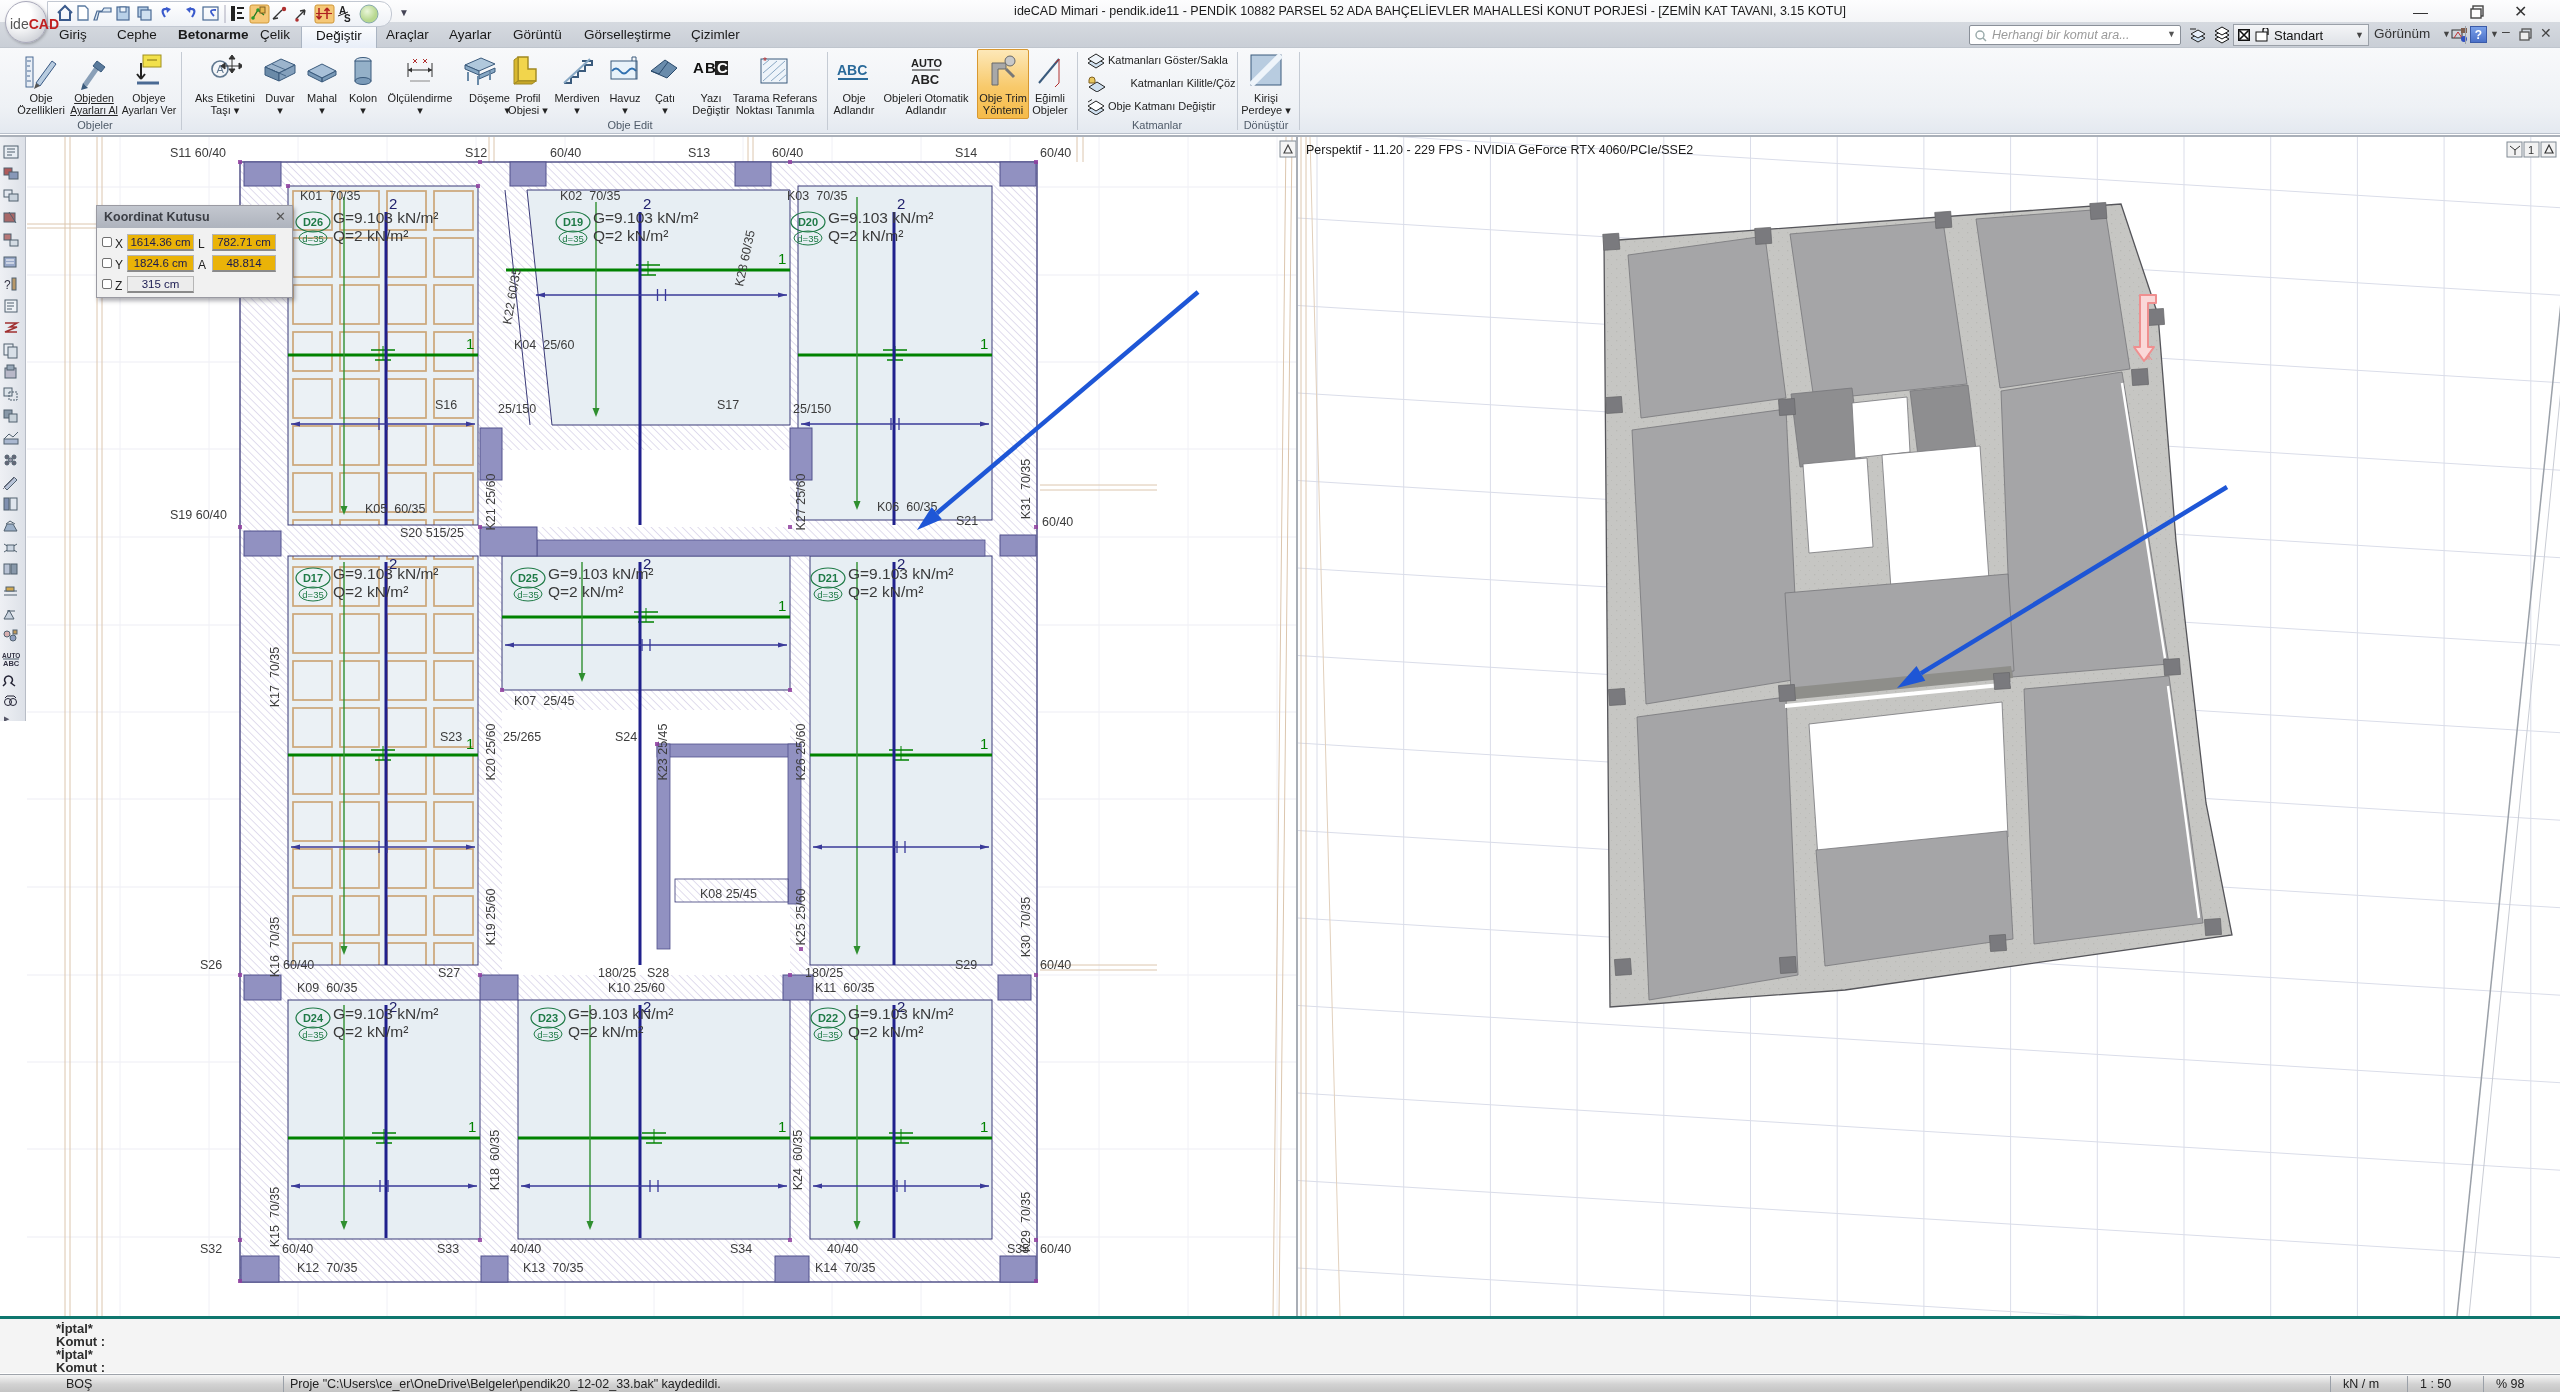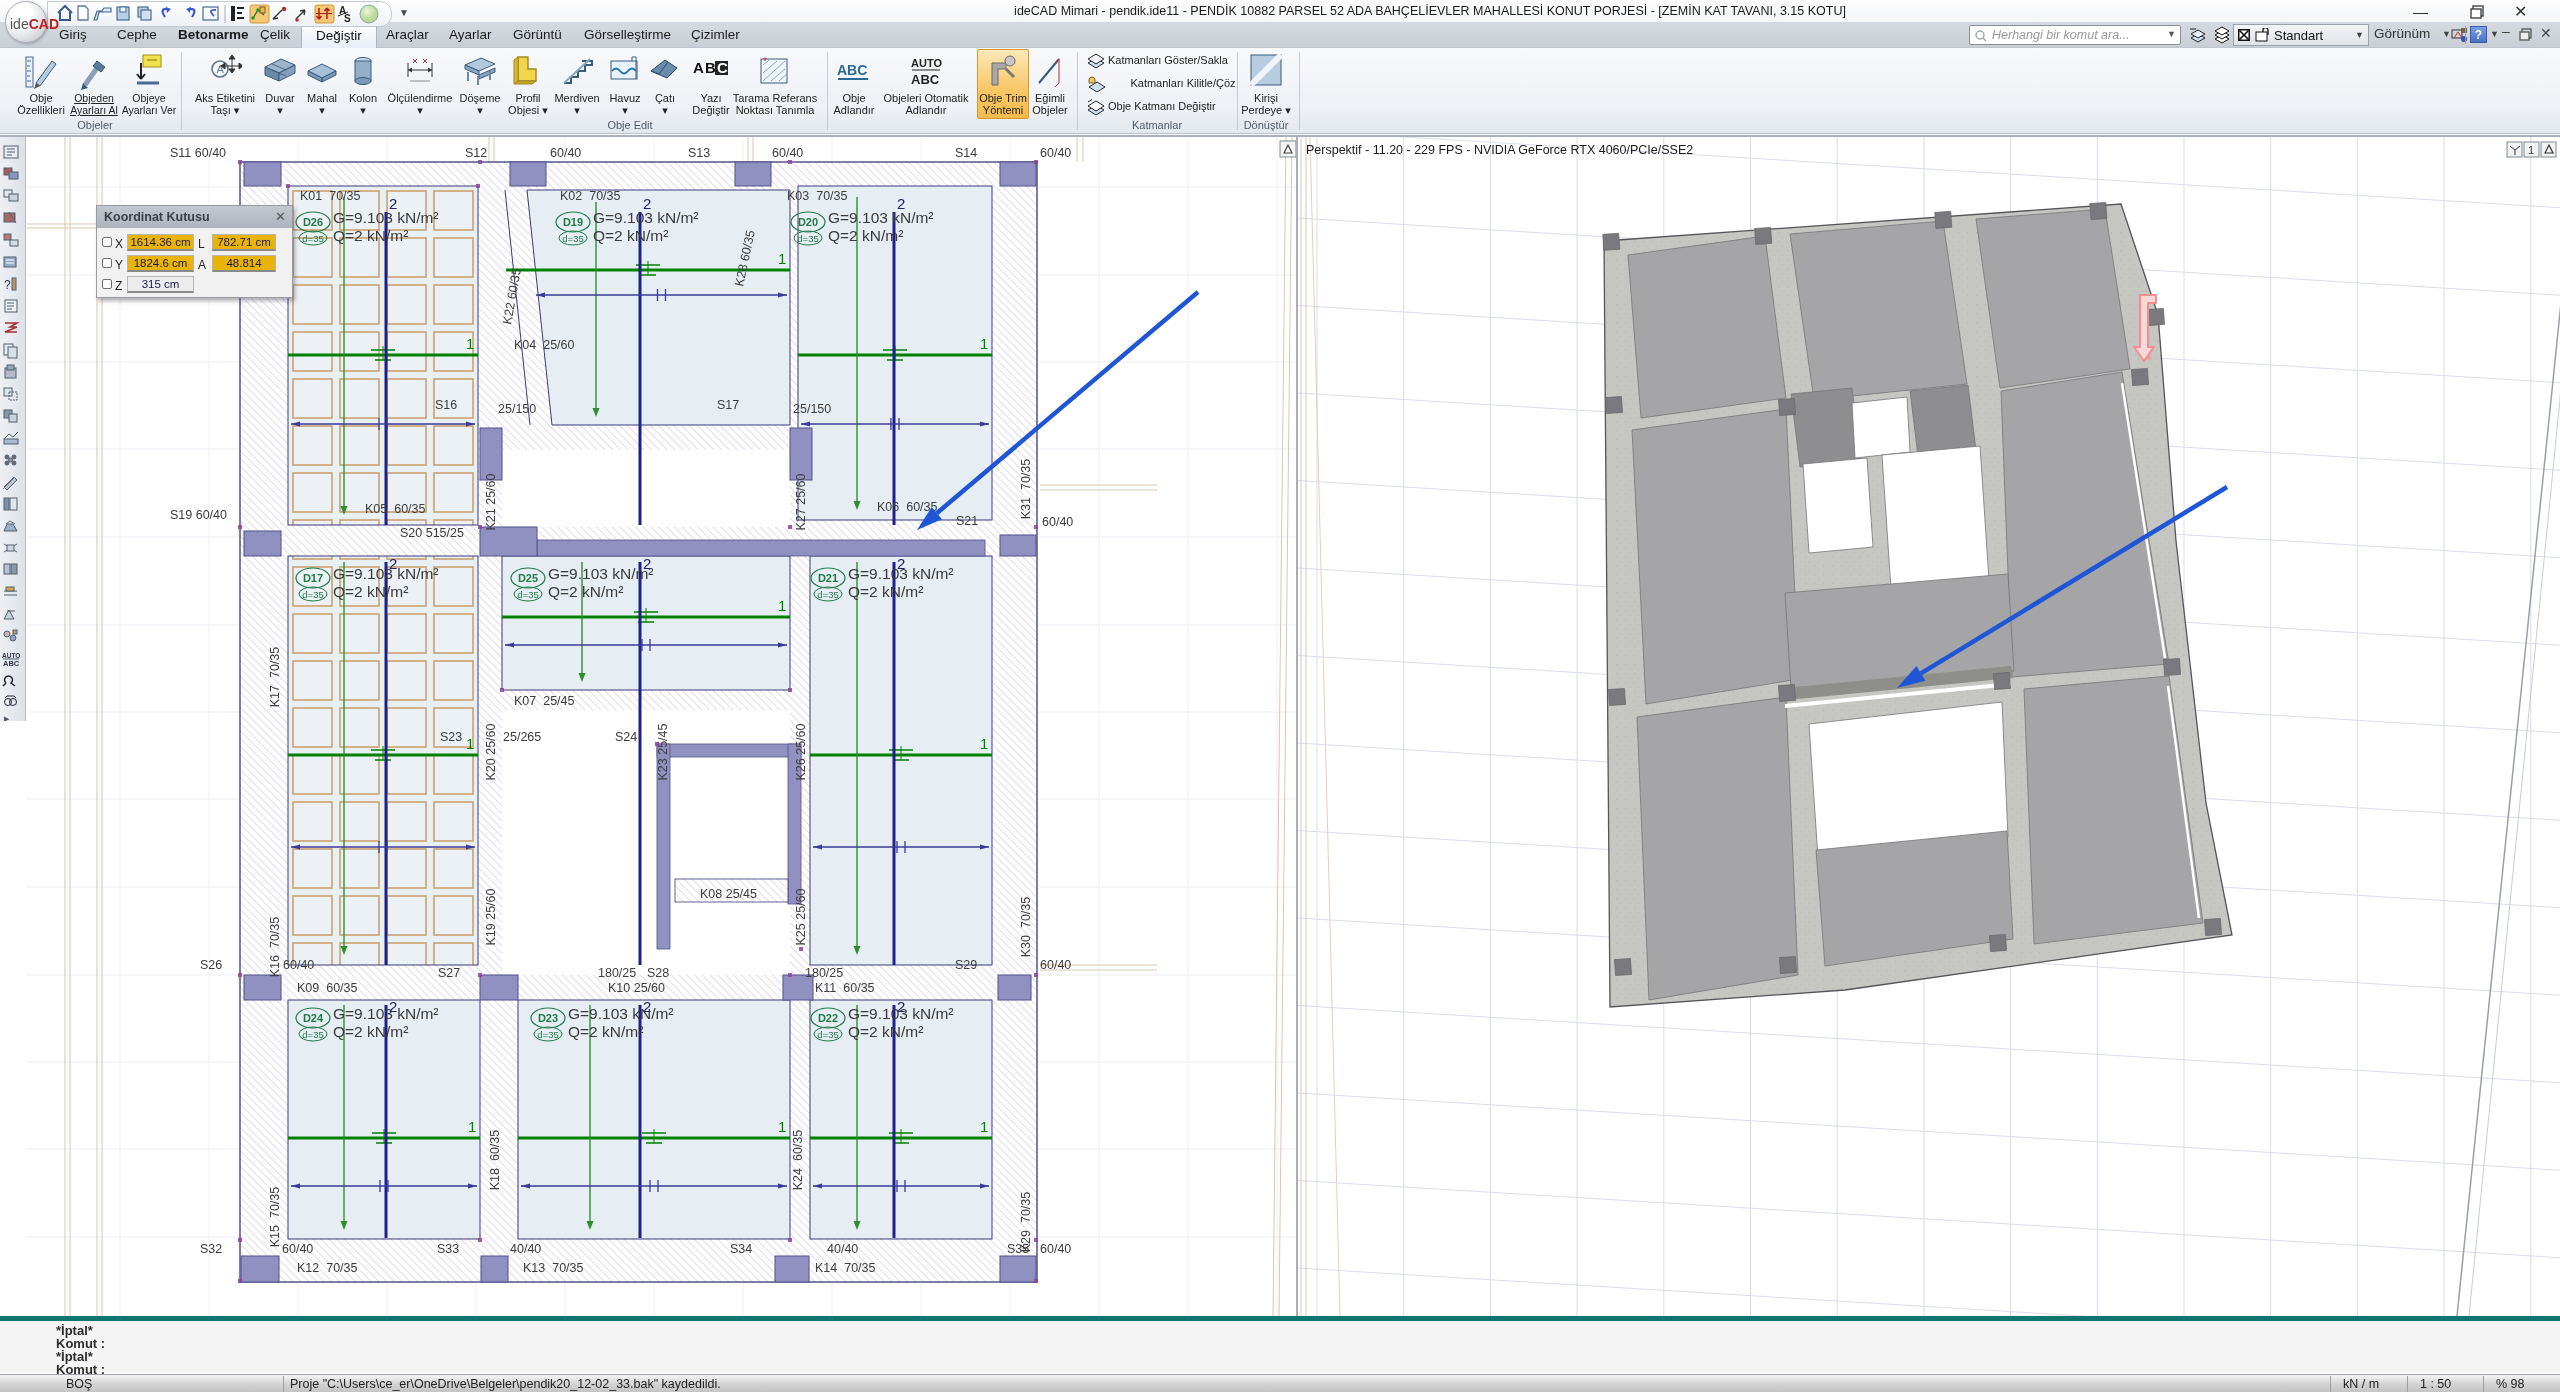--- a/index.html
+++ b/index.html
@@ -12,21 +12,21 @@
   .tab.sel { background:linear-gradient(#fefefe,#e8eef8); border:1px solid #aab4c2; border-bottom:none; border-radius:3px 3px 0 0; color:#111; }
   #ribbon { left:0; top:48px; width:2560px; height:86px; background:linear-gradient(#f8f9fb,#eef1f5 70%,#e4e9f0); border-bottom:1px solid #b9c0cb; }
   .rsep { position:absolute; top:4px; width:1px; height:78px; background:#c5cbd4; }
   .rgl { position:absolute; top:71px; font-size:11px; color:#4e5a68; text-align:center; }
   .rbtn-label { position:absolute; font-size:11px; color:#222; text-align:center; line-height:12px; }
   #lefttoolbar { left:0; top:137px; width:26px; height:584px; overflow:hidden; background:linear-gradient(90deg,#eef0f4,#dde1e8); border-right:1px solid #b8bdc6; }
   #leftpane { left:27px; top:137px; width:1269px; height:1179px; background:#fff; }
   #rightpane { left:1298px; top:137px; width:1262px; height:1179px; background:#fff; }
   #vdivider { left:1296px; top:137px; width:2px; height:1179px; background:#a9aeb6; }
   #hdivider { left:0; top:135px; width:2560px; height:2px; background:#aab0b9; }
-  #cmdarea { left:0; top:1316px; width:2560px; height:57px; background:#f4f4f4; border-top:5px solid #0f766e; font-size:13px; color:#2d2d2d; font-weight:bold; }
+  #cmdarea { left:0; top:1316px; width:2560px; height:57px; background:#f4f4f4; border-top:3px solid #0f766e; font-size:13px; color:#2d2d2d; font-weight:bold; }
   #statusbar { left:0; top:1374px; width:2560px; height:18px; background:linear-gradient(#f5f5f5,#d2d2d2 55%,#c4c4c4); border-top:1px solid #9fa4ab; font-size:12.5px; color:#222; }
   .ssep { position:absolute; top:1px; width:1px; height:16px; background:#9aa0a8; }
   #koordbox { z-index:20; left:96px; top:205px; width:197px; height:93px; background:#f1f1f1; border:1px solid #9a9aa2; box-shadow:2px 3px 4px rgba(80,80,90,.45); }
   #koordtitle { left:0; top:0; width:195px; height:22px; background:linear-gradient(#c3c7cf,#aeb3bd); font-size:12.5px; font-weight:bold; color:#3c3f46; line-height:22px; padding-left:7px; }
   .kb-cb { position:absolute; width:10px; height:10px; background:#fff; border:1px solid #707070; border-radius:2px; }
   .kb-lab { position:absolute; font-size:12px; color:#222; }
   .kb-field { position:absolute; height:17px; background:#eab308; border:1px solid #b6b6b6; border-bottom:2px solid #8a8a8a; font-size:11.5px; color:#1a1a50; text-align:center; line-height:15px; }
 </style>
 </head>
 <body>
@@ -208,21 +208,21 @@
       <path d="M5 17 l4 -2.5 v5 z m24 0 l-4 -2.5 v5 z" fill="#333"></path>
       <path d="M10 6 l4 4 m0 -4 l-4 4 M20 6 l4 4 m0 -4 l-4 4" stroke="#b03030"></path>
       <path d="M7 28 h20" stroke="#888"></path>
     </svg>
   <div class="rbtn-label" style="left:378px; top:44px; width:84px;">Ölçülendirme<br>▾</div>
   <svg class="abs" style="left:463px; top:5px;" width="34" height="38">
       <path d="M2 12 l16 -7 14 6 -16 7 z" fill="#b0c8dc" stroke="#3a5a7c"></path>
       <path d="M2 12 v4 l14 6 v-4 z M16 22 v4 l16 -7 v-4 z" fill="#88a8c4" stroke="#3a5a7c"></path>
       <path d="M5 19 v9 m10 -5 v9 m12 -14 v9 m-22 -1 h1" stroke="#6a8aa8" stroke-width="2"></path>
     </svg>
-  <div class="rbtn-label" style="left:450px; top:44px; width:60px;">Döşeme<br>▾</div>
+  <div class="rbtn-label" style="left:450px; top:44px; width:60px;text-align:right;">Döşeme<br>▾</div>
   <svg class="abs" style="left:510px; top:5px;" width="34" height="38">
       <path d="M8 4 h10 v12 h8 v12 h-18 z" fill="#f2d54c" stroke="#a08820" stroke-width="1.4"></path>
       <path d="M8 4 l-4 3 v24 l4 -3 z" fill="#d8b830" stroke="#a08820"></path>
       <path d="M8 28 l-4 3 h18 l4 -3 z" fill="#c8a828" stroke="#a08820"></path>
     </svg>
   <div class="rbtn-label" style="left:503px; top:44px; width:50px;">Profil<br>Objesi ▾</div>
   <svg class="abs" style="left:560px; top:5px;" width="34" height="38">
       <path d="M4 30 h7 v-6 h7 v-6 h7 v-6 h7 v-4 l-10 0" fill="none" stroke="#3a5a7c" stroke-width="2"></path>
       <path d="M4 30 L30 6" stroke="#88a8c4" stroke-width="2"></path>
     </svg>

